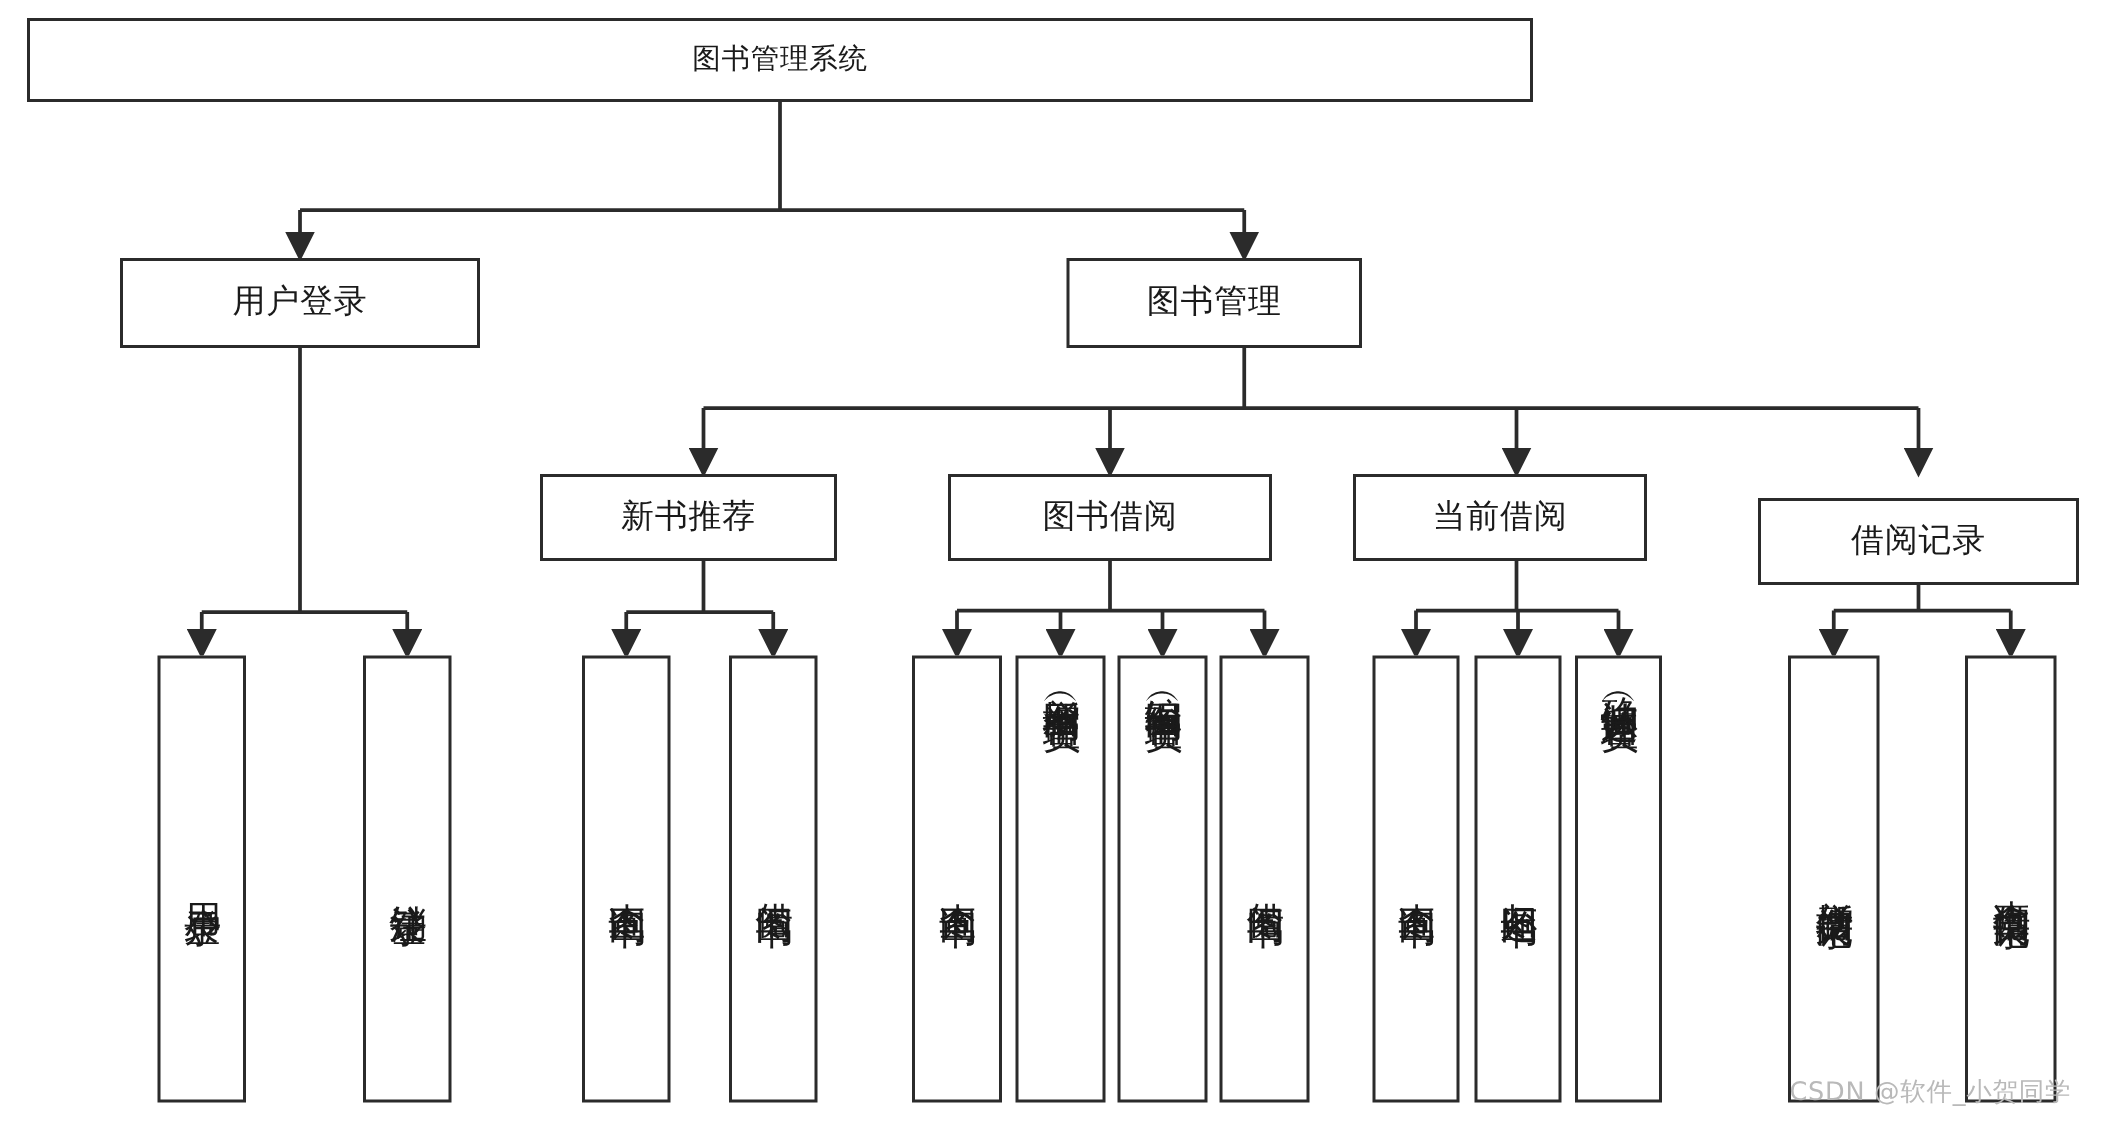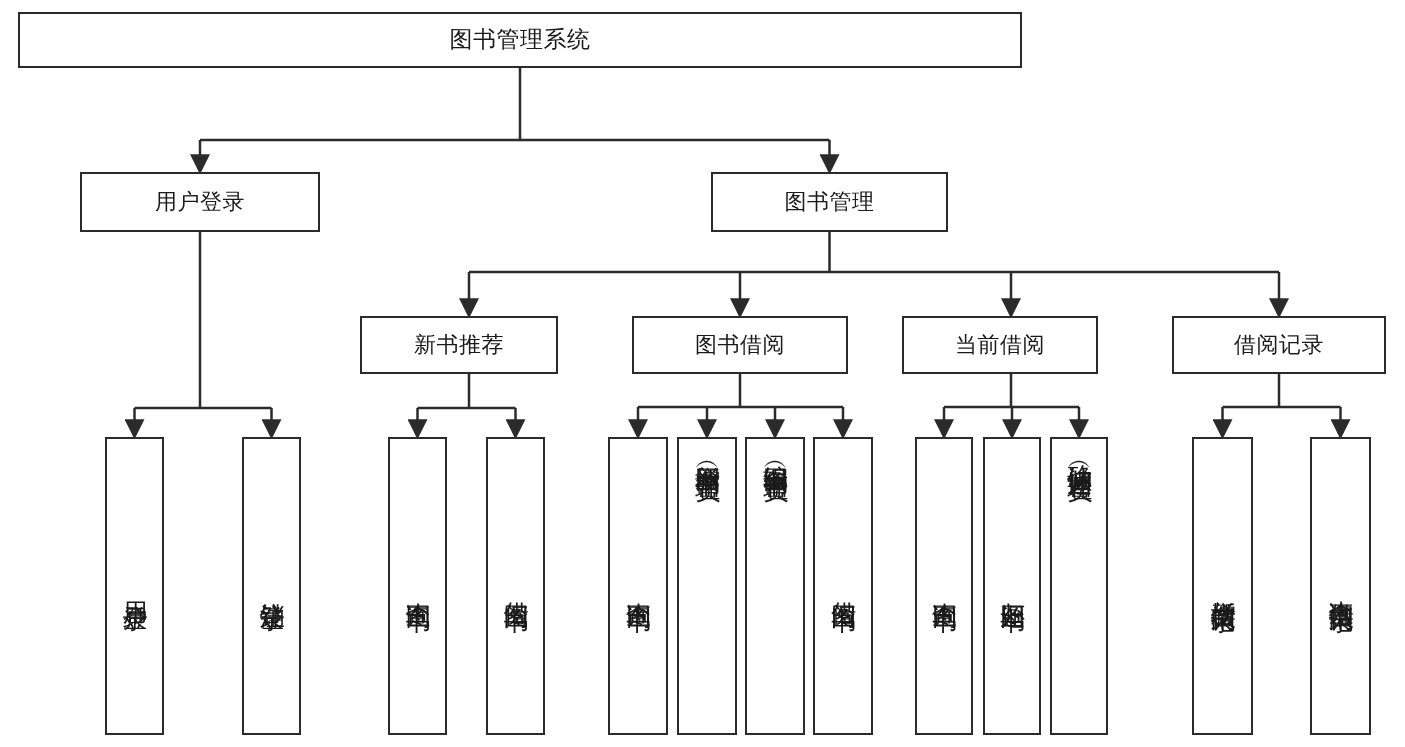--- a/index.html
+++ b/index.html
@@ -40,21 +40,21 @@
     display: block;
     text-align: center;
     line-height: 1.12;
     white-space: pre-line;
   }
   .node.horiz .lbl {
     font-size: 22px;
     letter-spacing: 0.5px;
   }
   .node.root .lbl {
-    font-size: 23px;
+    font-size: 19px;
   }
   .node.vert {
     align-items: flex-start;
     justify-content: center;
     padding-top: 6px;
   }
   .node.vert .lbl {
     writing-mode: vertical-rl;
     text-orientation: upright;
     font-size: 25px;
@@ -120,33 +120,33 @@
       </g>
   </svg>
 
   <div id="nodes">
       <div class="node horiz root" style="left: 18px; top: 12px; width: 1004px; height: 56px;">
         <span class="lbl">图书管理系统</span>
       </div>
       <div class="node horiz" style="left: 80px; top: 172px; width: 240px; height: 60px;">
         <span class="lbl">用户登录</span>
       </div>
-      <div class="node horiz" style="left: 711px; top: 172px; width: 237px; height: 60px;">
+      <div class="node horiz" style="left: 711px; top: 172px; width: 197px; height: 60px;">
         <span class="lbl">图书管理</span>
       </div>
       <div class="node horiz" style="left: 360px; top: 316px; width: 198px; height: 58px;">
         <span class="lbl">新书推荐</span>
       </div>
       <div class="node horiz" style="left: 632px; top: 316px; width: 216px; height: 58px;">
         <span class="lbl">图书借阅</span>
       </div>
       <div class="node horiz" style="left: 902px; top: 316px; width: 196px; height: 58px;">
         <span class="lbl">当前借阅</span>
       </div>
-      <div class="node horiz" style="left: 1172px; top: 316px; width: 214px; height: 58px;">
+      <div class="node horiz" style="left: 1172px; top: 332px; width: 214px; height: 58px;">
         <span class="lbl">借阅记录</span>
       </div>
       <div class="node vert mid" style="left: 105px; top: 437px; width: 59px; height: 298px;">
         <span class="lbl">用户登录</span>
       </div>
       <div class="node vert mid" style="left: 242px; top: 437px; width: 59px; height: 298px;">
         <span class="lbl">注销登录</span>
       </div>
       <div class="node vert mid" style="left: 388px; top: 437px; width: 59px; height: 298px;">
         <span class="lbl">查询图书</span>
@@ -176,13 +176,14 @@
         <span class="lbl">确认归还（管理员）</span>
       </div>
       <div class="node vert mid" style="left: 1192px; top: 437px; width: 61px; height: 298px;">
         <span class="lbl">新增借阅记录</span>
       </div>
       <div class="node vert mid" style="left: 1310px; top: 437px; width: 61px; height: 298px;">
         <span class="lbl">查询借阅记录</span>
       </div>
     </div>
 
+  <div class="watermark" style="left:1193px; top:716px;">CSDN @软件_小贺同学</div>
 </div>
 
 </body></html>

